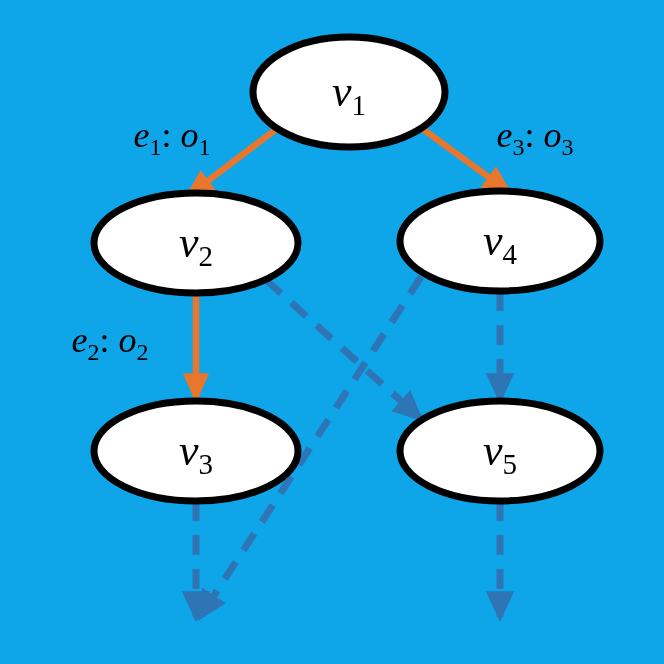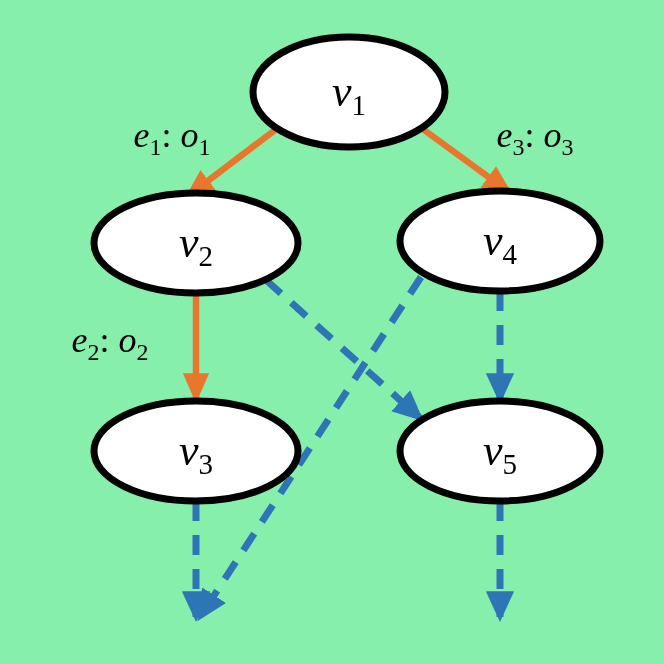--- a/index.html
+++ b/index.html
@@ -54,21 +54,21 @@
     font-size: 24px;
     font-style: normal;
   }
   .edge-label tspan.colon {
     font-style: normal;
   }
 </style>
 </head>
 <body>
 
-<div id="canvas-wrap" style="background: #86efac;">
+<div id="canvas-wrap" style="background: #0ea5e9;">
 
   <svg id="graph" viewBox="0 0 664 664" xmlns="http://www.w3.org/2000/svg">
 
     <defs>
       <marker id="arrow-orange" viewBox="0 0 10 10" refX="8.6" refY="5" markerWidth="4.6" markerHeight="4.6" orient="auto-start-reverse">
         <path d="M 0 0.6 L 10 5 L 0 9.4 z" fill="#E8762D"></path>
       </marker>
       <marker id="arrow-blue" viewBox="0 0 10 10" refX="8.4" refY="5" markerWidth="4.4" markerHeight="4.4" orient="auto-start-reverse">
         <path d="M 0 0.4 L 10 5 L 0 9.6 z" fill="#2E75B6"></path>
       </marker>

